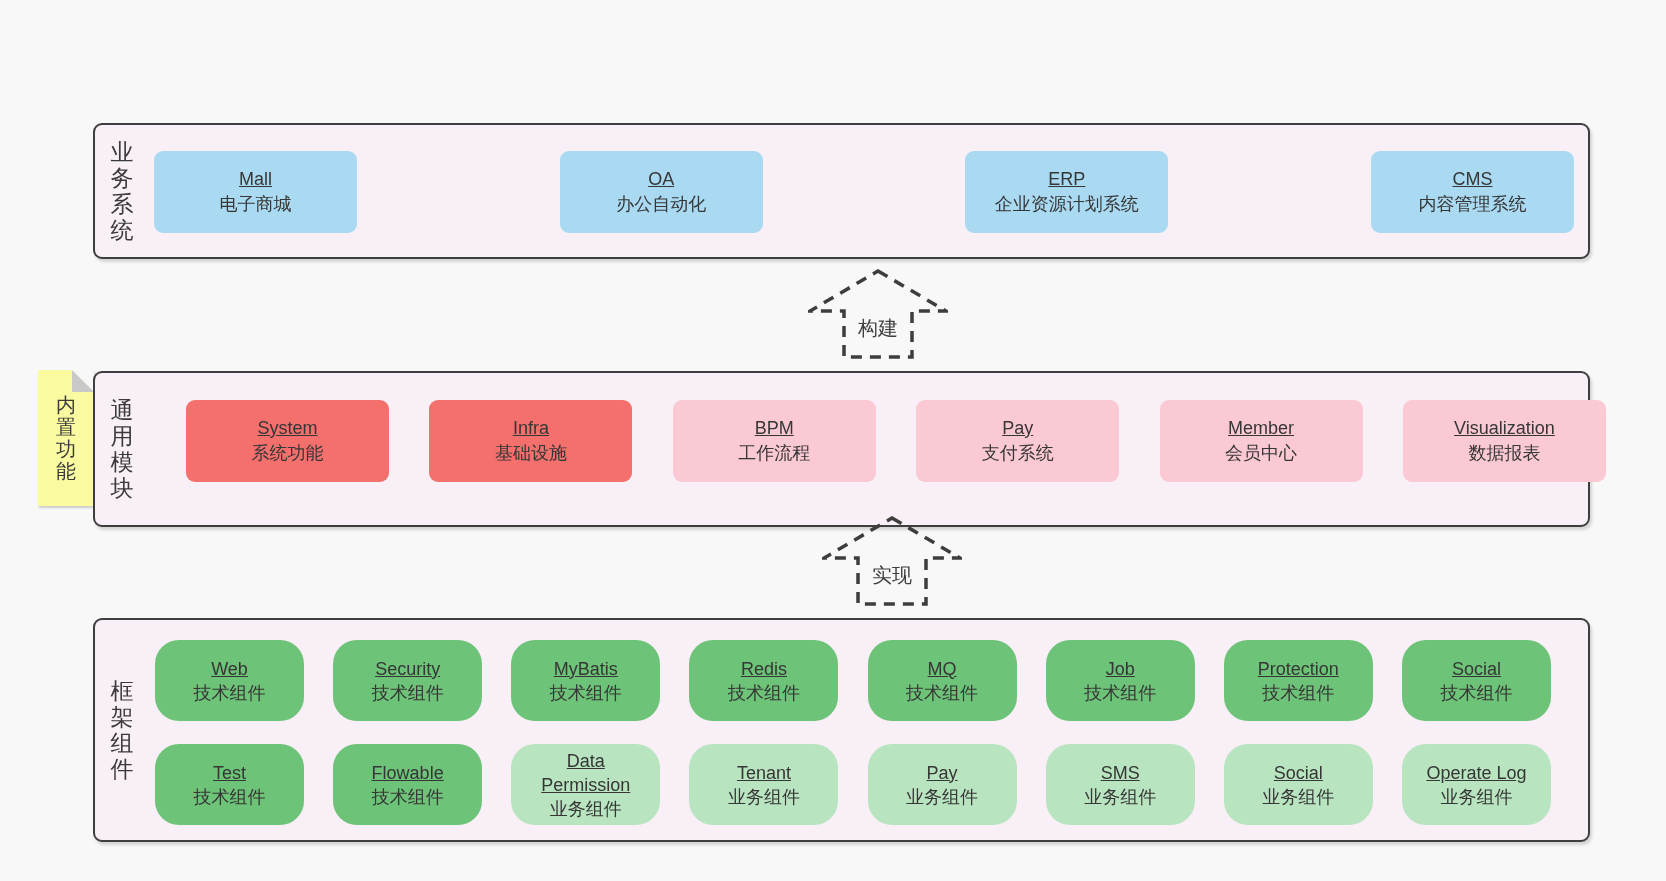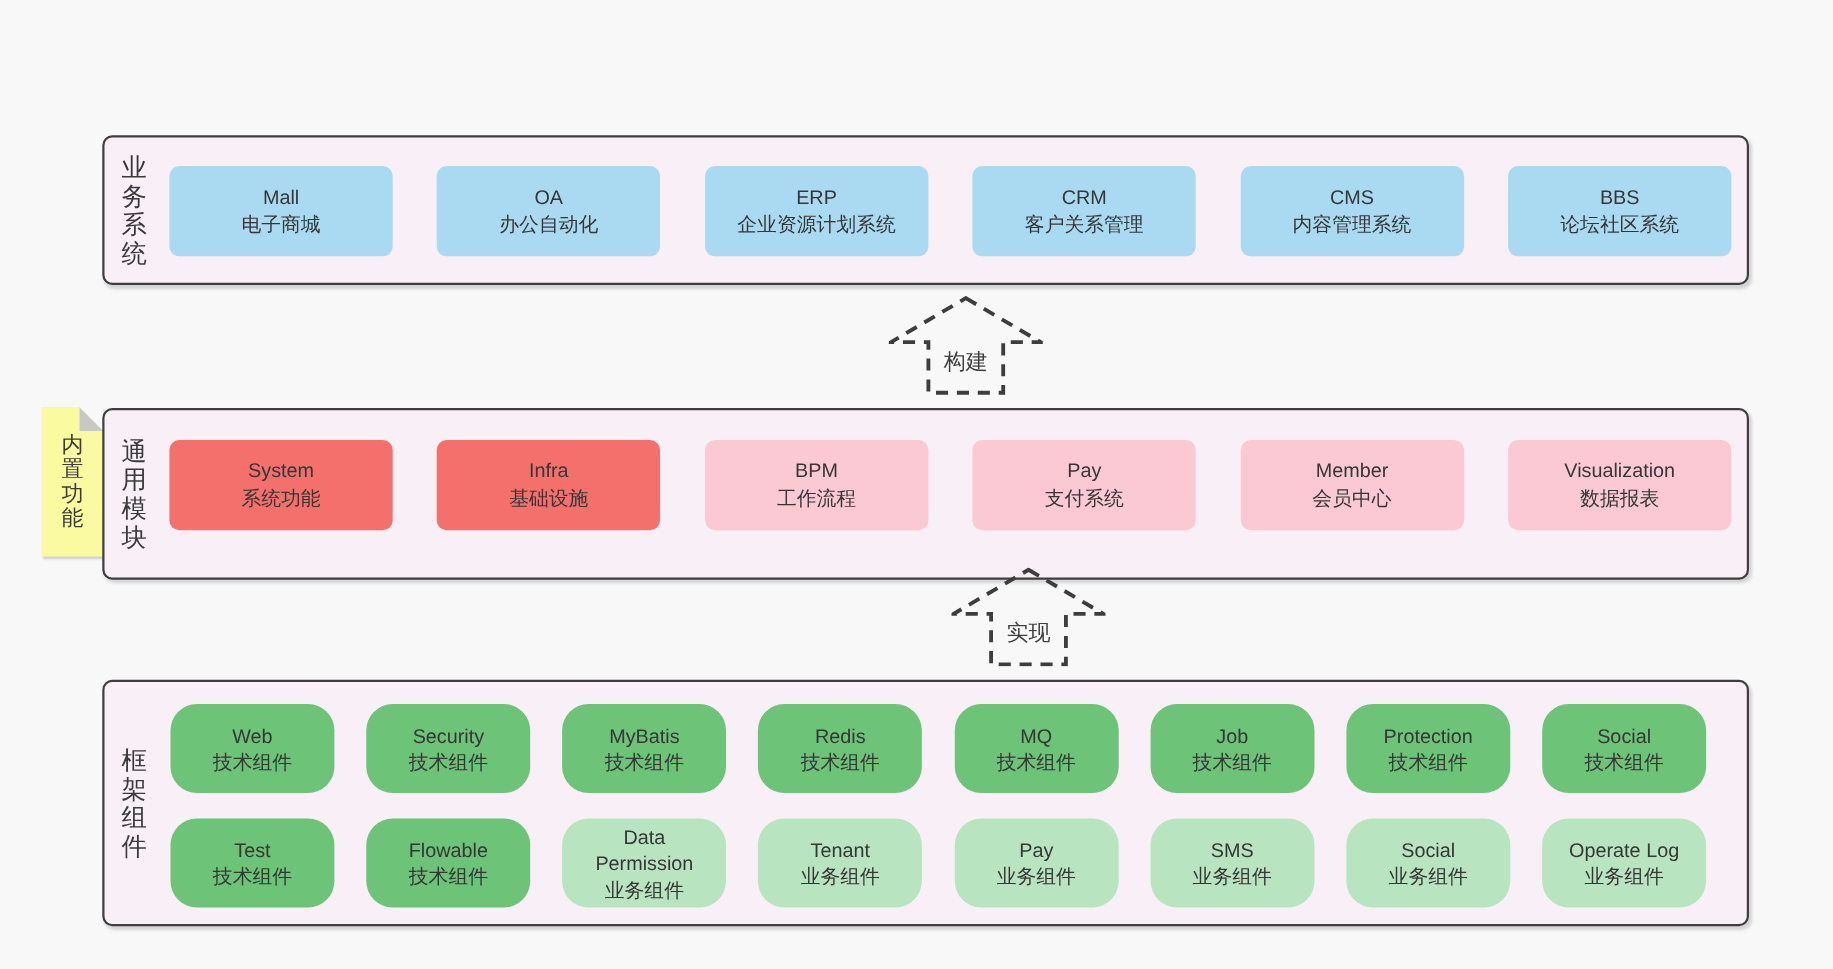--- a/index.html
+++ b/index.html
@@ -19,28 +19,28 @@
     position:absolute; left:10px; top:0; bottom:0; width:34px;
     display:flex; align-items:center; justify-content:center;
     font-size:23px; color:#3a3a3a;
   }
   .side-label span { display:inline-block; width:1em; word-break:break-all; line-height:26px; text-align:center; }
 
   .boxrow { position:absolute; display:flex; justify-content:space-between; }
   .row-6 { left:59px; width:1420px; }
   .row-8 { left:60px; width:1396px; }
   .p1 .boxrow { top:26px; }
-  .p2 .boxrow { top:27px; }
+  .p2 .boxrow { top:27px;margin-left:32px; }
 
   .box {
     display:flex; flex-direction:column; align-items:center; justify-content:center;
     border-radius:9px; text-align:center; color:#363636;
     font-size:18px; line-height:25px; padding:2px 10px;
   }
-  .box .en { display:inline-block; }
+  .box .en { display:inline-block;text-decoration:underline; }
   .box-w203 { width:203px; height:82px; }
   .box-w149 { width:149px; height:81px; line-height:24px;border-radius:24px; }
   .c-blue  { background:#a9daf2; }
   .c-red   { background:#f3706d; }
   .c-pink  { background:#fbc9d4; }
   .c-green { background:#6dc377; }
   .c-lgreen{ background:#b9e4c0; }
 
   .tag {
     position:absolute; left:38px; width:56px;
@@ -52,21 +52,21 @@
   .tag-2 { top:370px; height:136px;align-items:center; }
   .tag-3 { top:654px; height:136px; }
   .tag .fold-cut, .tag .fold {
     position:absolute; top:0; right:0; width:22px; height:22px;
   }
   .tag .fold-cut { background:#f8f8f8; clip-path:polygon(0 0,100% 0,100% 100%); }
   .tag .fold { background:#c8c8c8; clip-path:polygon(0 0,100% 100%,0 100%); }
 
   .arrow { position:absolute; width:140px; height:90px; }
   .arrow-1 { left:808px; top:269px; }
-  .arrow-2 { left:865px; top:516px; }
+  .arrow-2 { left:822px; top:516px; }
   .arrow svg { position:absolute; left:0; top:0; }
   .arrow-label {
     position:absolute; left:50%; top:46px; transform:translateX(-50%);
     font-size:20px; color:#3f3f3f; white-space:nowrap; background:#f8f8f8; padding:0 2px;
   }
 </style>
 </head>
 <body>
 
 <div id="canvas">
@@ -88,30 +88,22 @@
       </div>
       <div class="box box-w203 c-blue">
         <span class="en">OA</span>
         <span class="zh">办公自动化</span>
       </div>
       <div class="box box-w203 c-blue">
         <span class="en">ERP</span>
         <span class="zh">企业资源计划系统</span>
       </div>
       <div class="box box-w203 c-blue">
-        <span class="en">CRM</span>
-        <span class="zh">客户关系管理</span>
-      </div>
-      <div class="box box-w203 c-blue">
         <span class="en">CMS</span>
         <span class="zh">内容管理系统</span>
-      </div>
-      <div class="box box-w203 c-blue">
-        <span class="en">BBS</span>
-        <span class="zh">论坛社区系统</span>
       </div>
     </div>
   </div>
 
   <div class="arrow arrow-1">
     <svg width="140" height="90" viewBox="0 0 140 90">
       <polygon points="70,2 138,42 104,42 104,88 36,88 36,42 2,42" fill="none" stroke="#3d3d3d" stroke-width="3.5" stroke-dasharray="11 8"></polygon>
     </svg>
     <span class="arrow-label">构建</span>
   </div>

